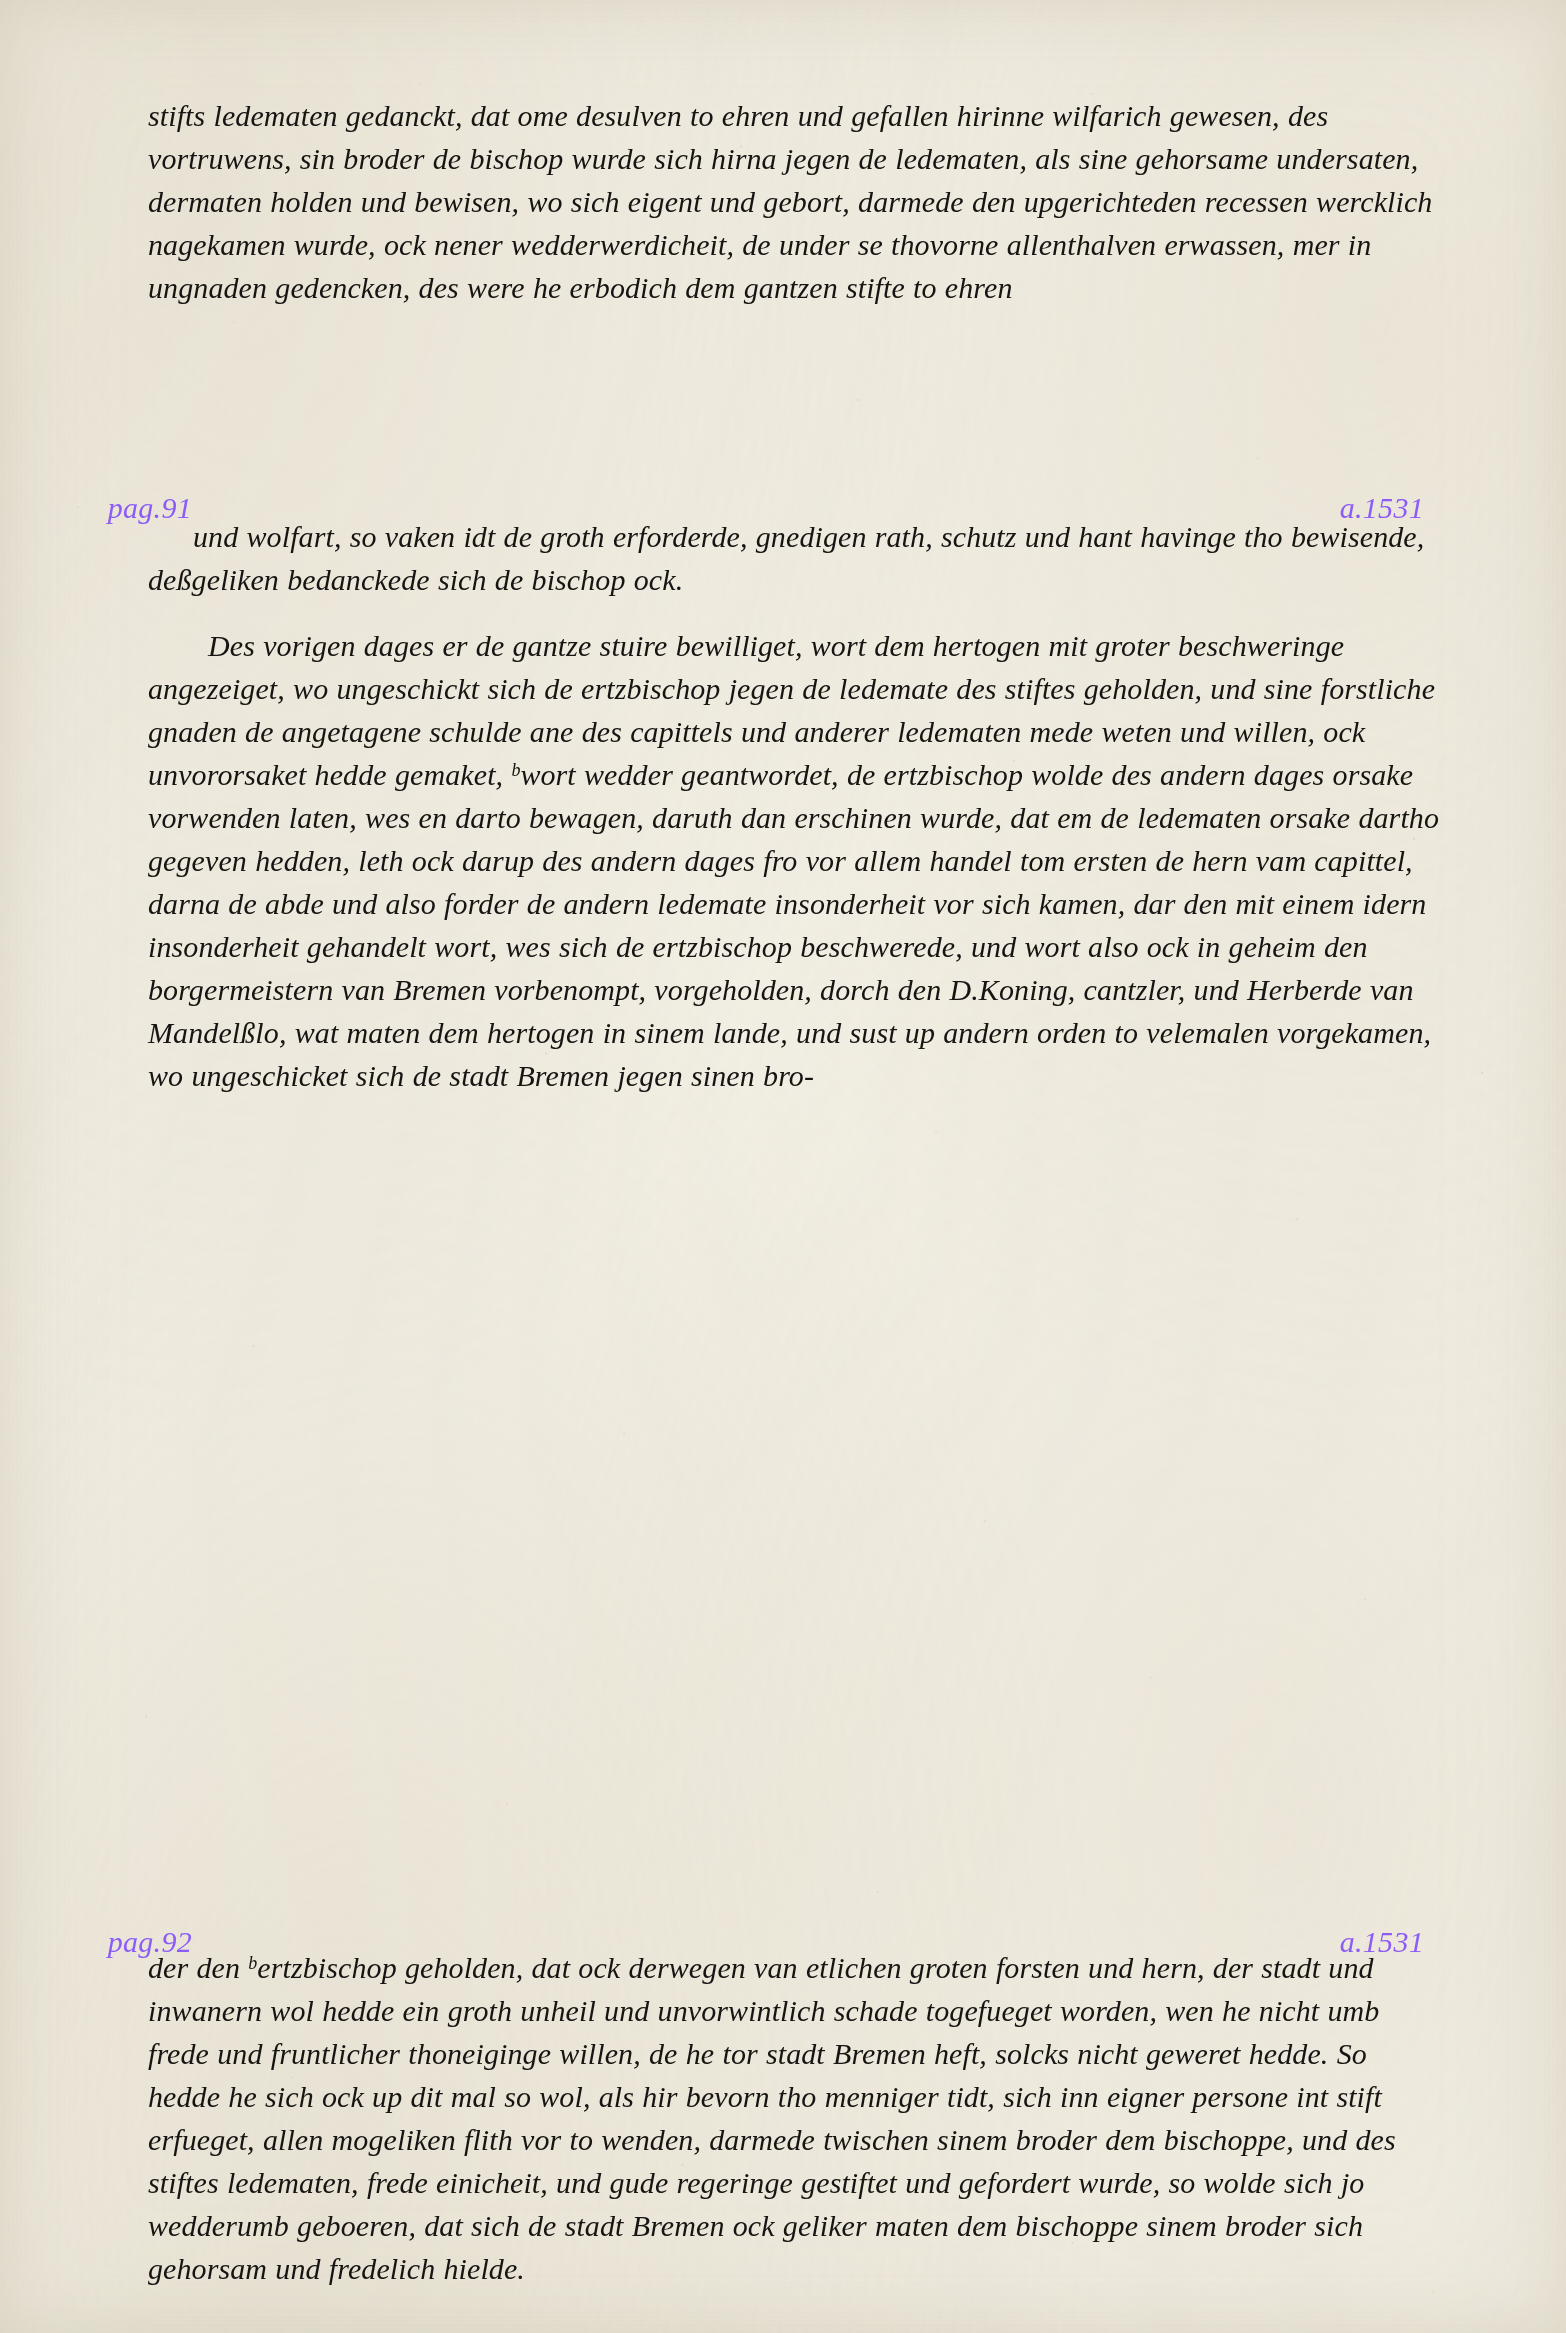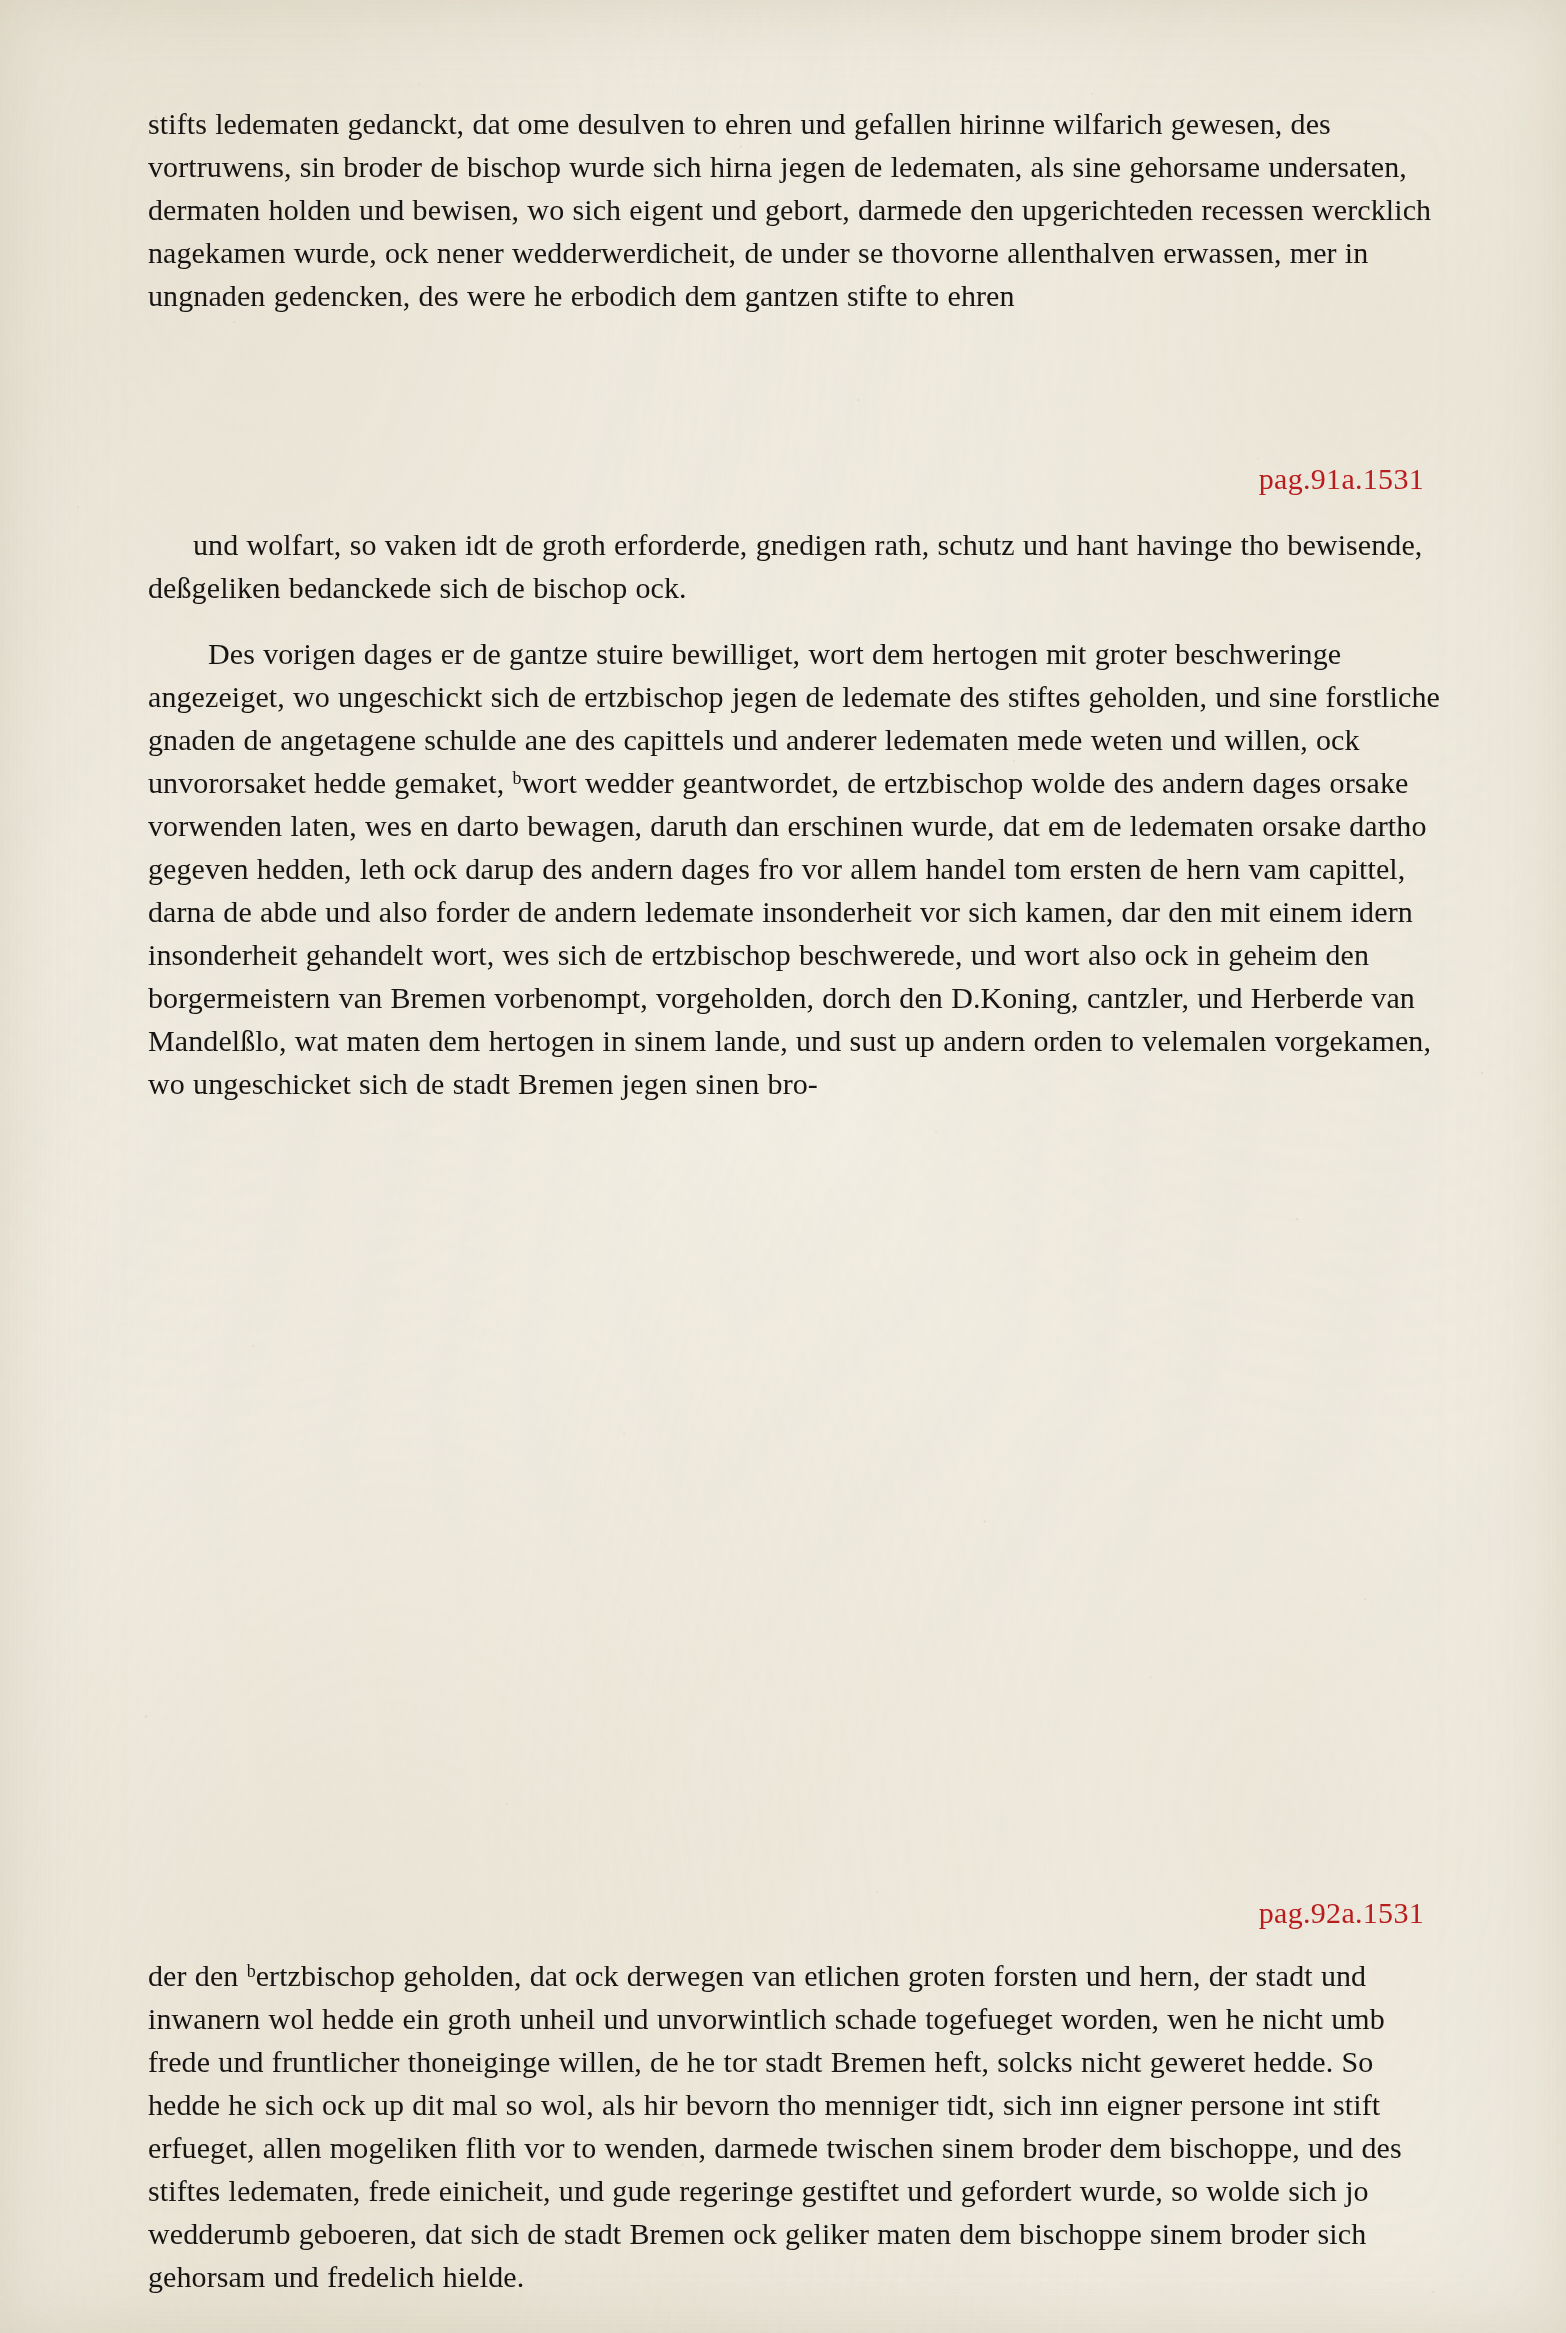--- a/index.html
+++ b/index.html
@@ -40,24 +40,25 @@
     inset: 0;
     pointer-events: none;
     box-shadow:
       inset 0 0 59px rgba(185,175,150,0.28),
       inset 0 0 137px rgba(190,180,155,0.16);
   }
 
   .text-column {
     position: absolute;
     left: 94px;
-    top: 8px;
+    top: 0;
     width: 1385px;
     height: 2008px;
     box-sizing: border-box;
+    font-style: italic;
   }
 
   .body-text {
     font-family: "Liberation Serif", "DejaVu Serif", serif;
     color: #171513;
     font-size: 30px;
     line-height: 43px;
     text-align: left;
     letter-spacing: 0.1px;
     word-spacing: 0.6px;
@@ -73,26 +74,27 @@
     position: absolute;
     left: 54px;
     width: 1297px;
   }
 
   .running-head {
     position: absolute;
     left: 0;
     width: 1385px;
     display: flex;
-    justify-content: flex-end;
+    justify-content: space-between;
     align-items: baseline;
     font-family: "Liberation Serif", "DejaVu Serif", serif;
     font-size: 30px;
-    color: #b91c1c;
+    color: #8b5cf6;
     letter-spacing: 0.3px;
+    margin-top: 37px;
   }
   .running-head .rh-left { padding-left: 13.7px; }
   .running-head .rh-right { padding-right: 55px; }
 
   sup.fn {
     font-size: 0.60em;
     vertical-align: 0.52em;
     line-height: 0;
     letter-spacing: 0;
     font-family: "Liberation Serif", "DejaVu Serif", serif;

